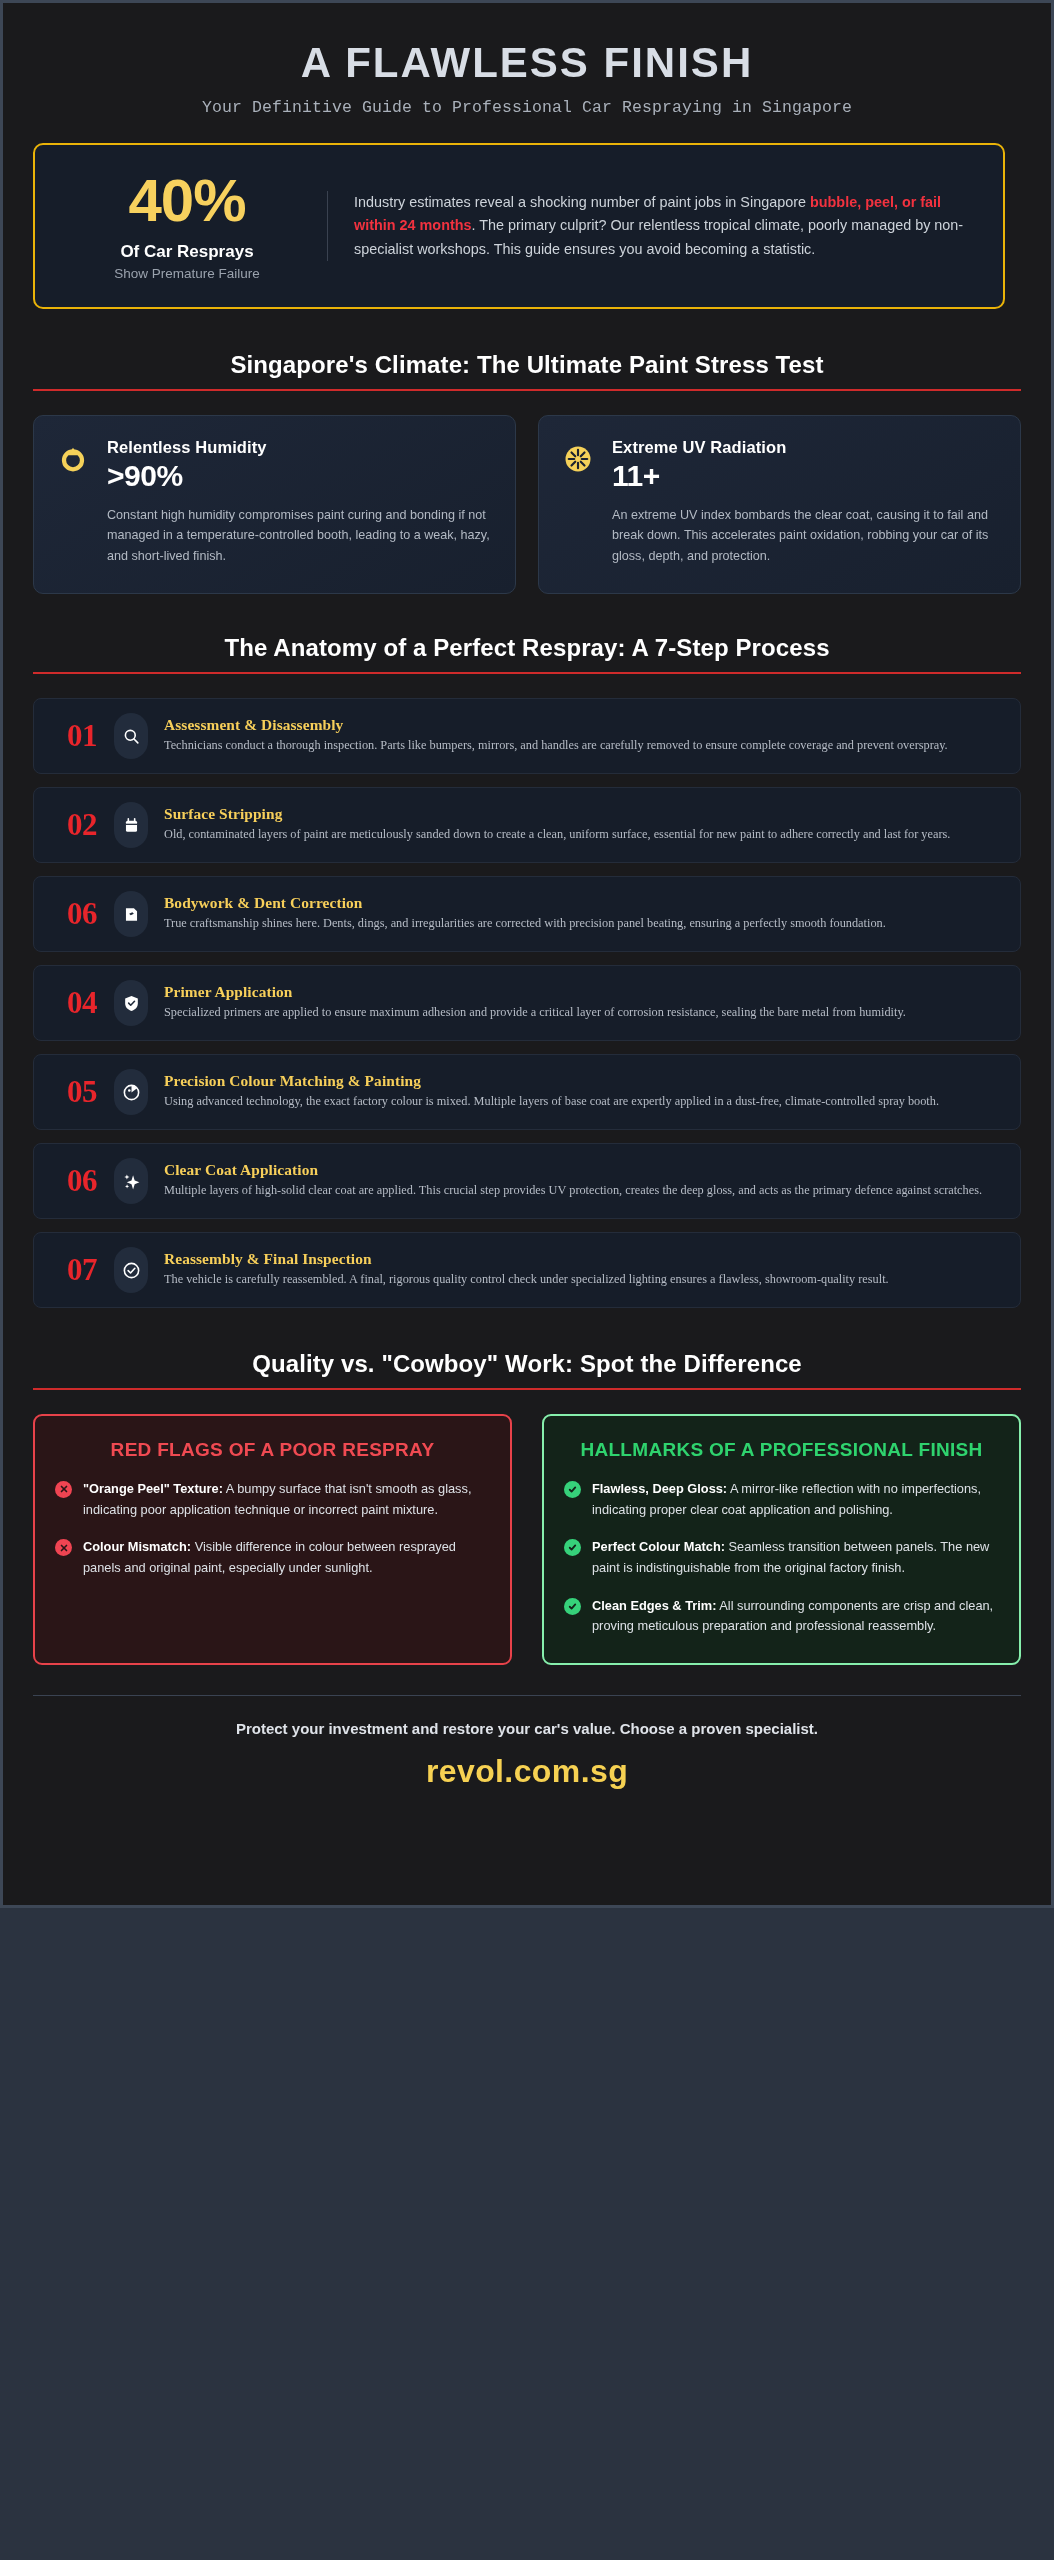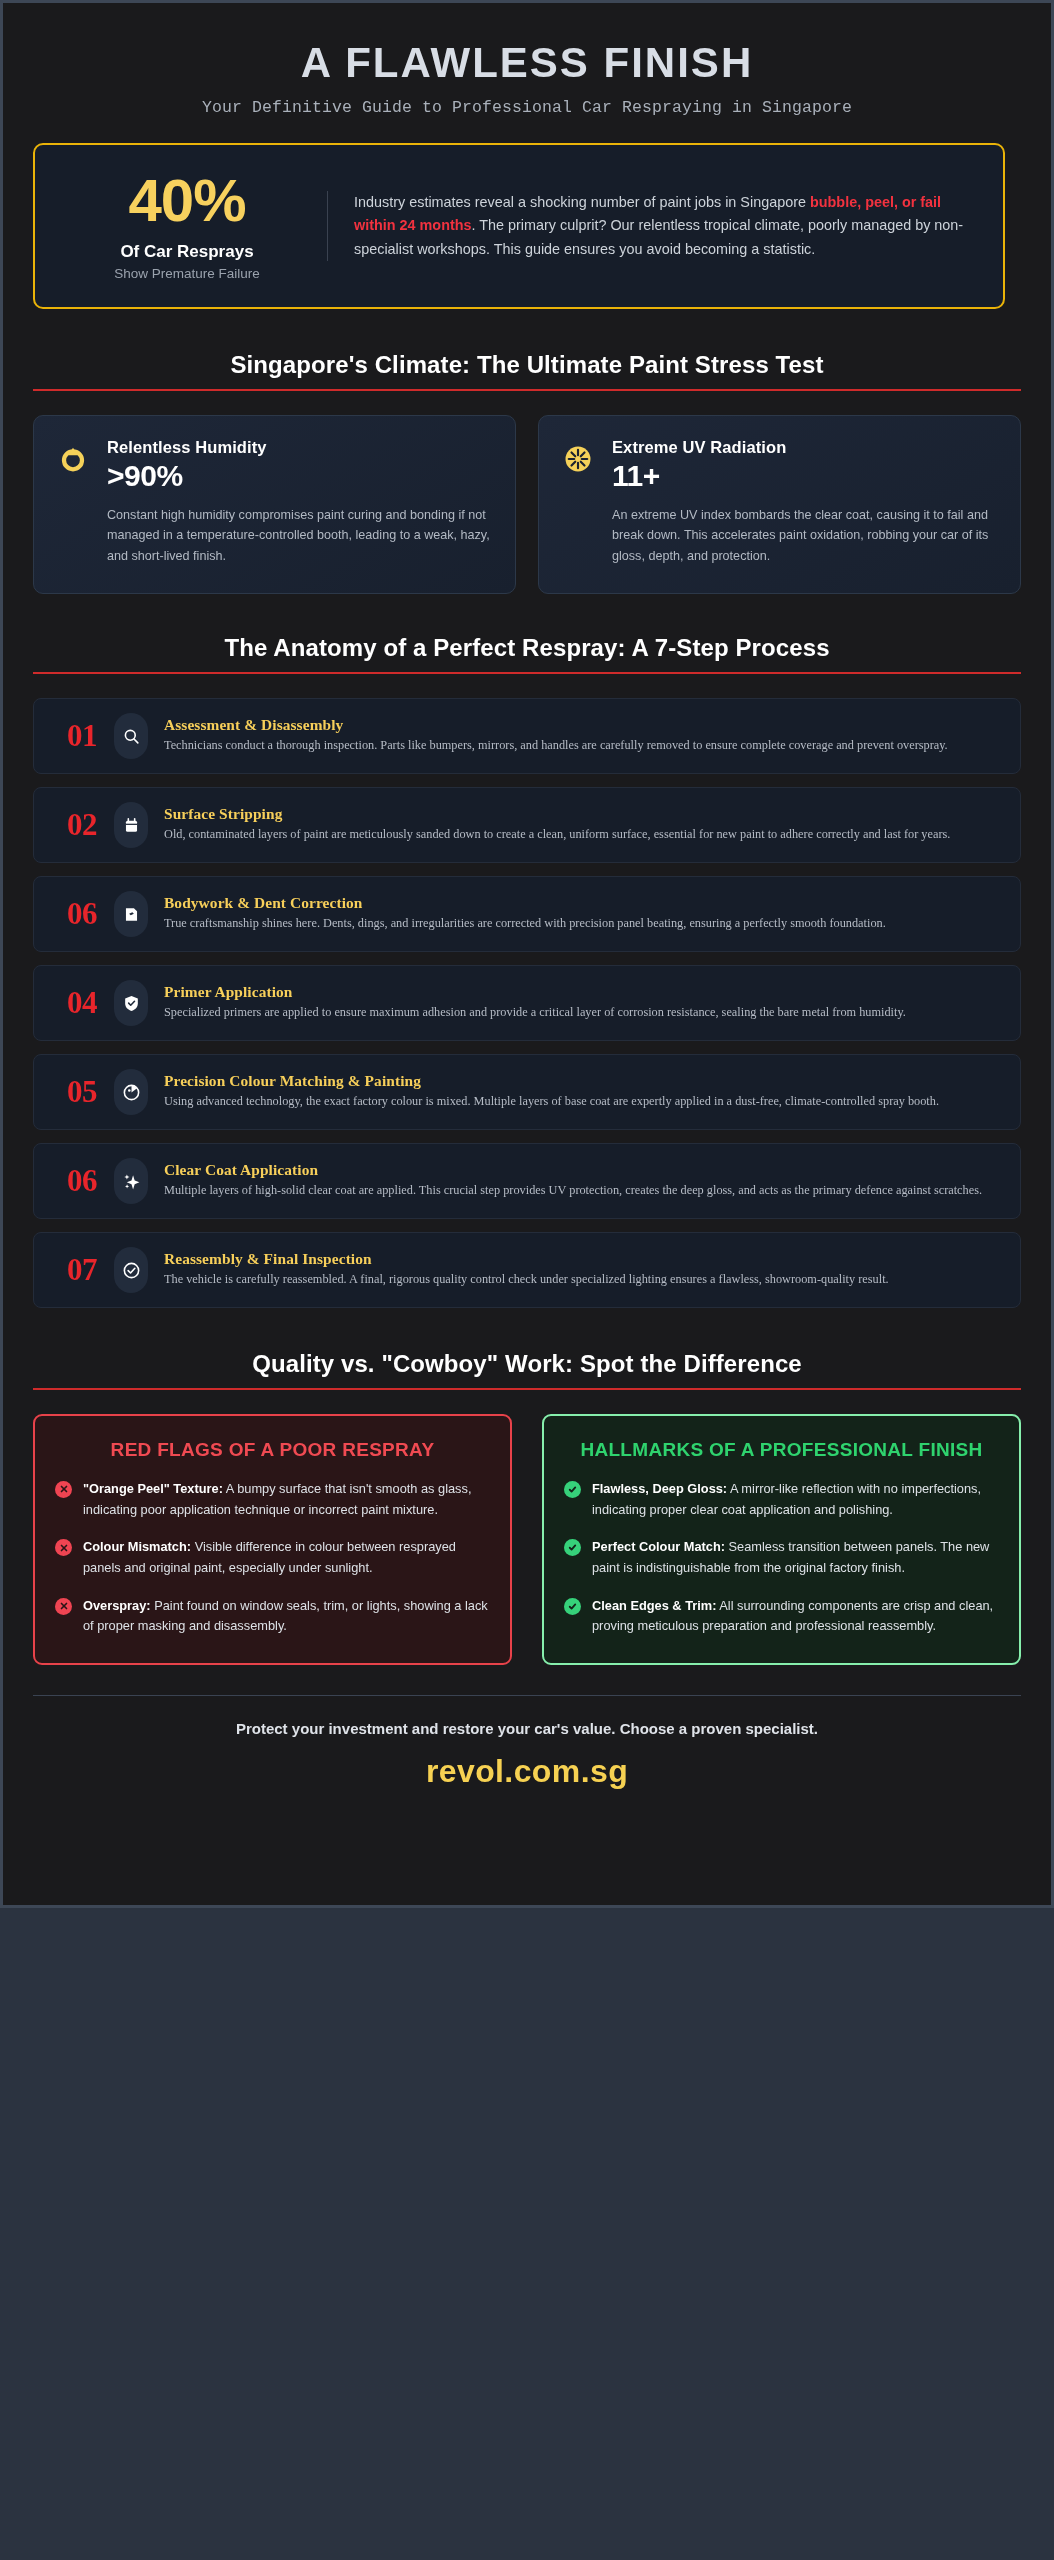--- a/index.html
+++ b/index.html
@@ -420,29 +420,20 @@
         <div class="cmp-item">
           <div class="cmp-mark mark-x">
             <svg width="10" height="10" viewBox="0 0 24 24" stroke="#2a1517" stroke-width="4" stroke-linecap="round">
               <line x1="6" y1="6" x2="18" y2="18"></line>
                 <line x1="18" y1="6" x2="6" y2="18"></line>
             </svg>
           </div>
           <div class="cmp-txt"><b>Colour Mismatch:</b><span> Visible difference in colour between resprayed panels and original paint, especially under sunlight.</span></div>
         </div>
 
-        <div class="cmp-item">
-          <div class="cmp-mark mark-x">
-            <svg width="10" height="10" viewBox="0 0 24 24" stroke="#2a1517" stroke-width="4" stroke-linecap="round">
-              <line x1="6" y1="6" x2="18" y2="18"></line>
-                <line x1="18" y1="6" x2="6" y2="18"></line>
-            </svg>
-          </div>
-          <div class="cmp-txt"><b>Overspray:</b><span> Paint found on window seals, trim, or lights, showing a lack of proper masking and disassembly.</span></div>
-        </div>
       </div>
 
       <div class="cmp-card cmp-good">
         <div class="cmp-h">HALLMARKS OF A PROFESSIONAL FINISH</div>
 
         <div class="cmp-item">
           <div class="cmp-mark mark-v">
             <svg width="11" height="11" viewBox="0 0 24 24" fill="none" stroke="#132319" stroke-width="4" stroke-linecap="round" stroke-linejoin="round">
               <path d="M6 12.5 l4 4 8-9"></path>
             </svg>

